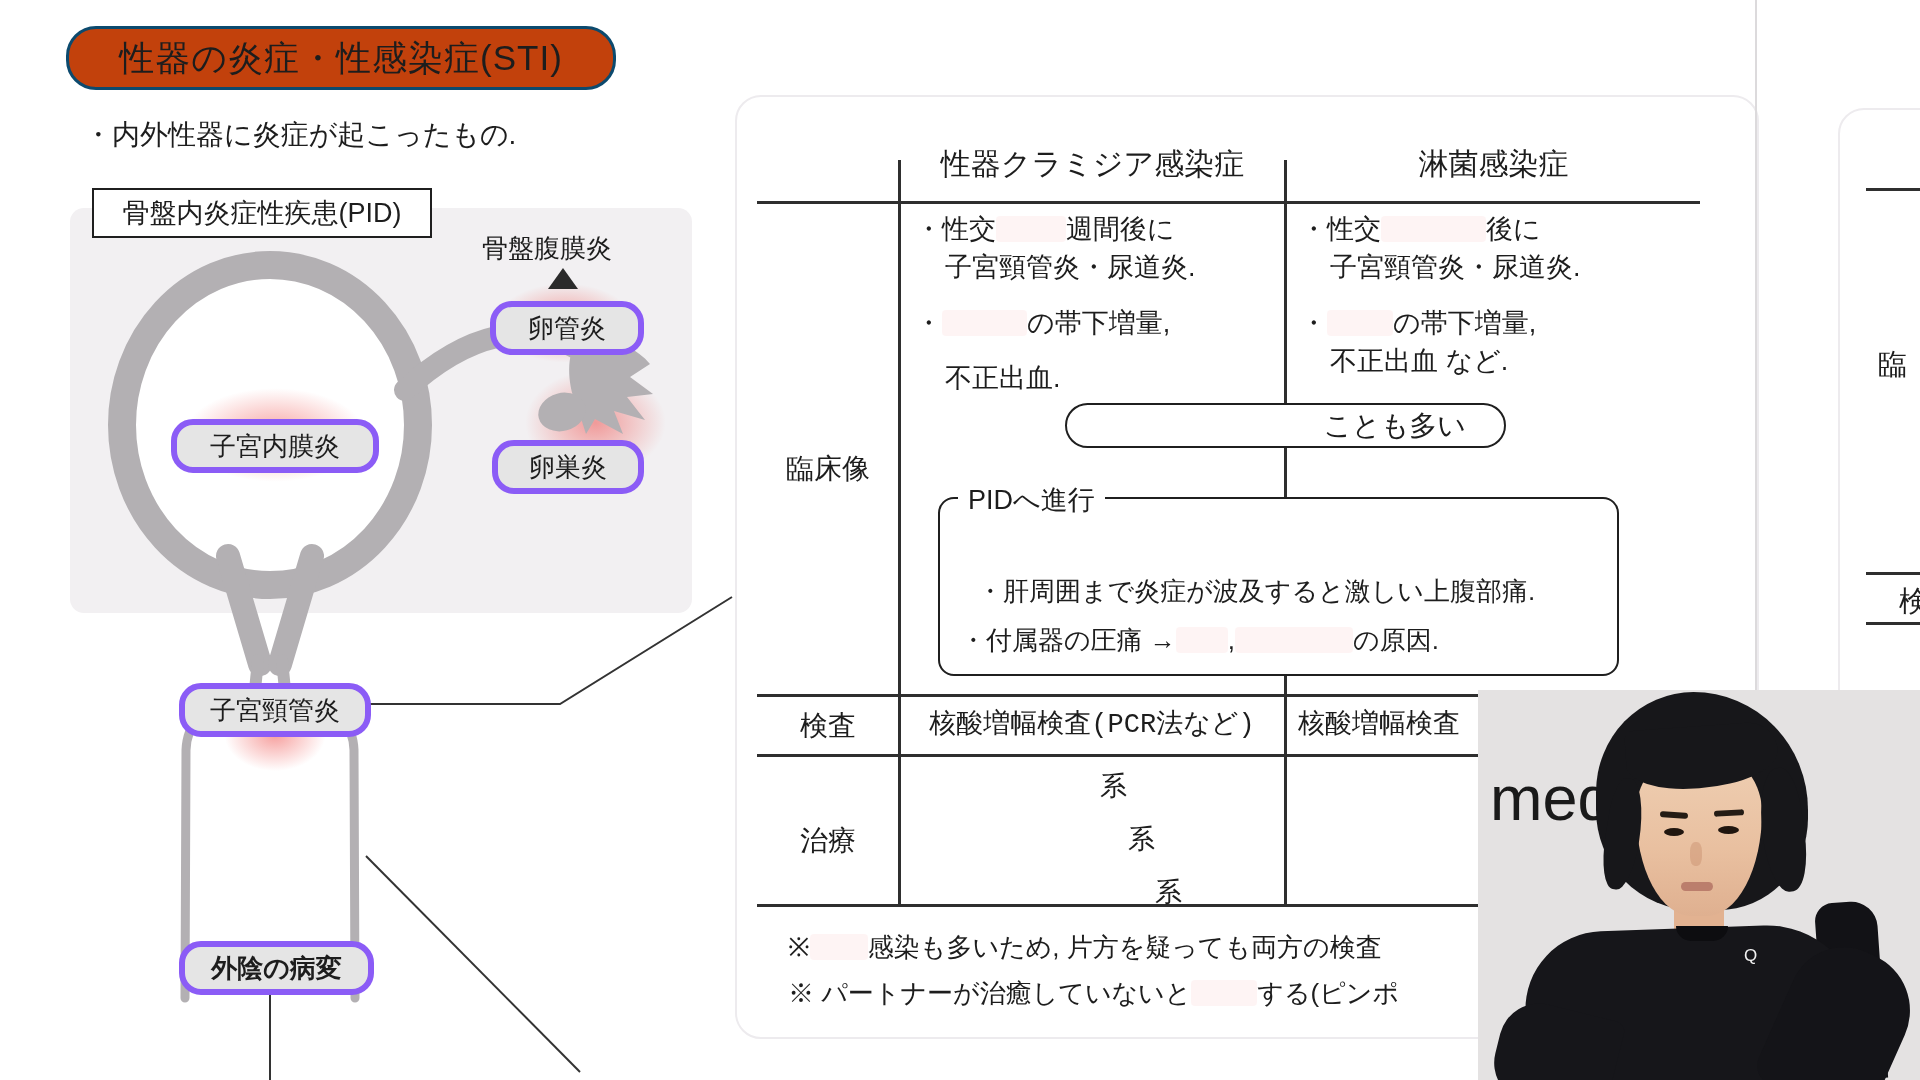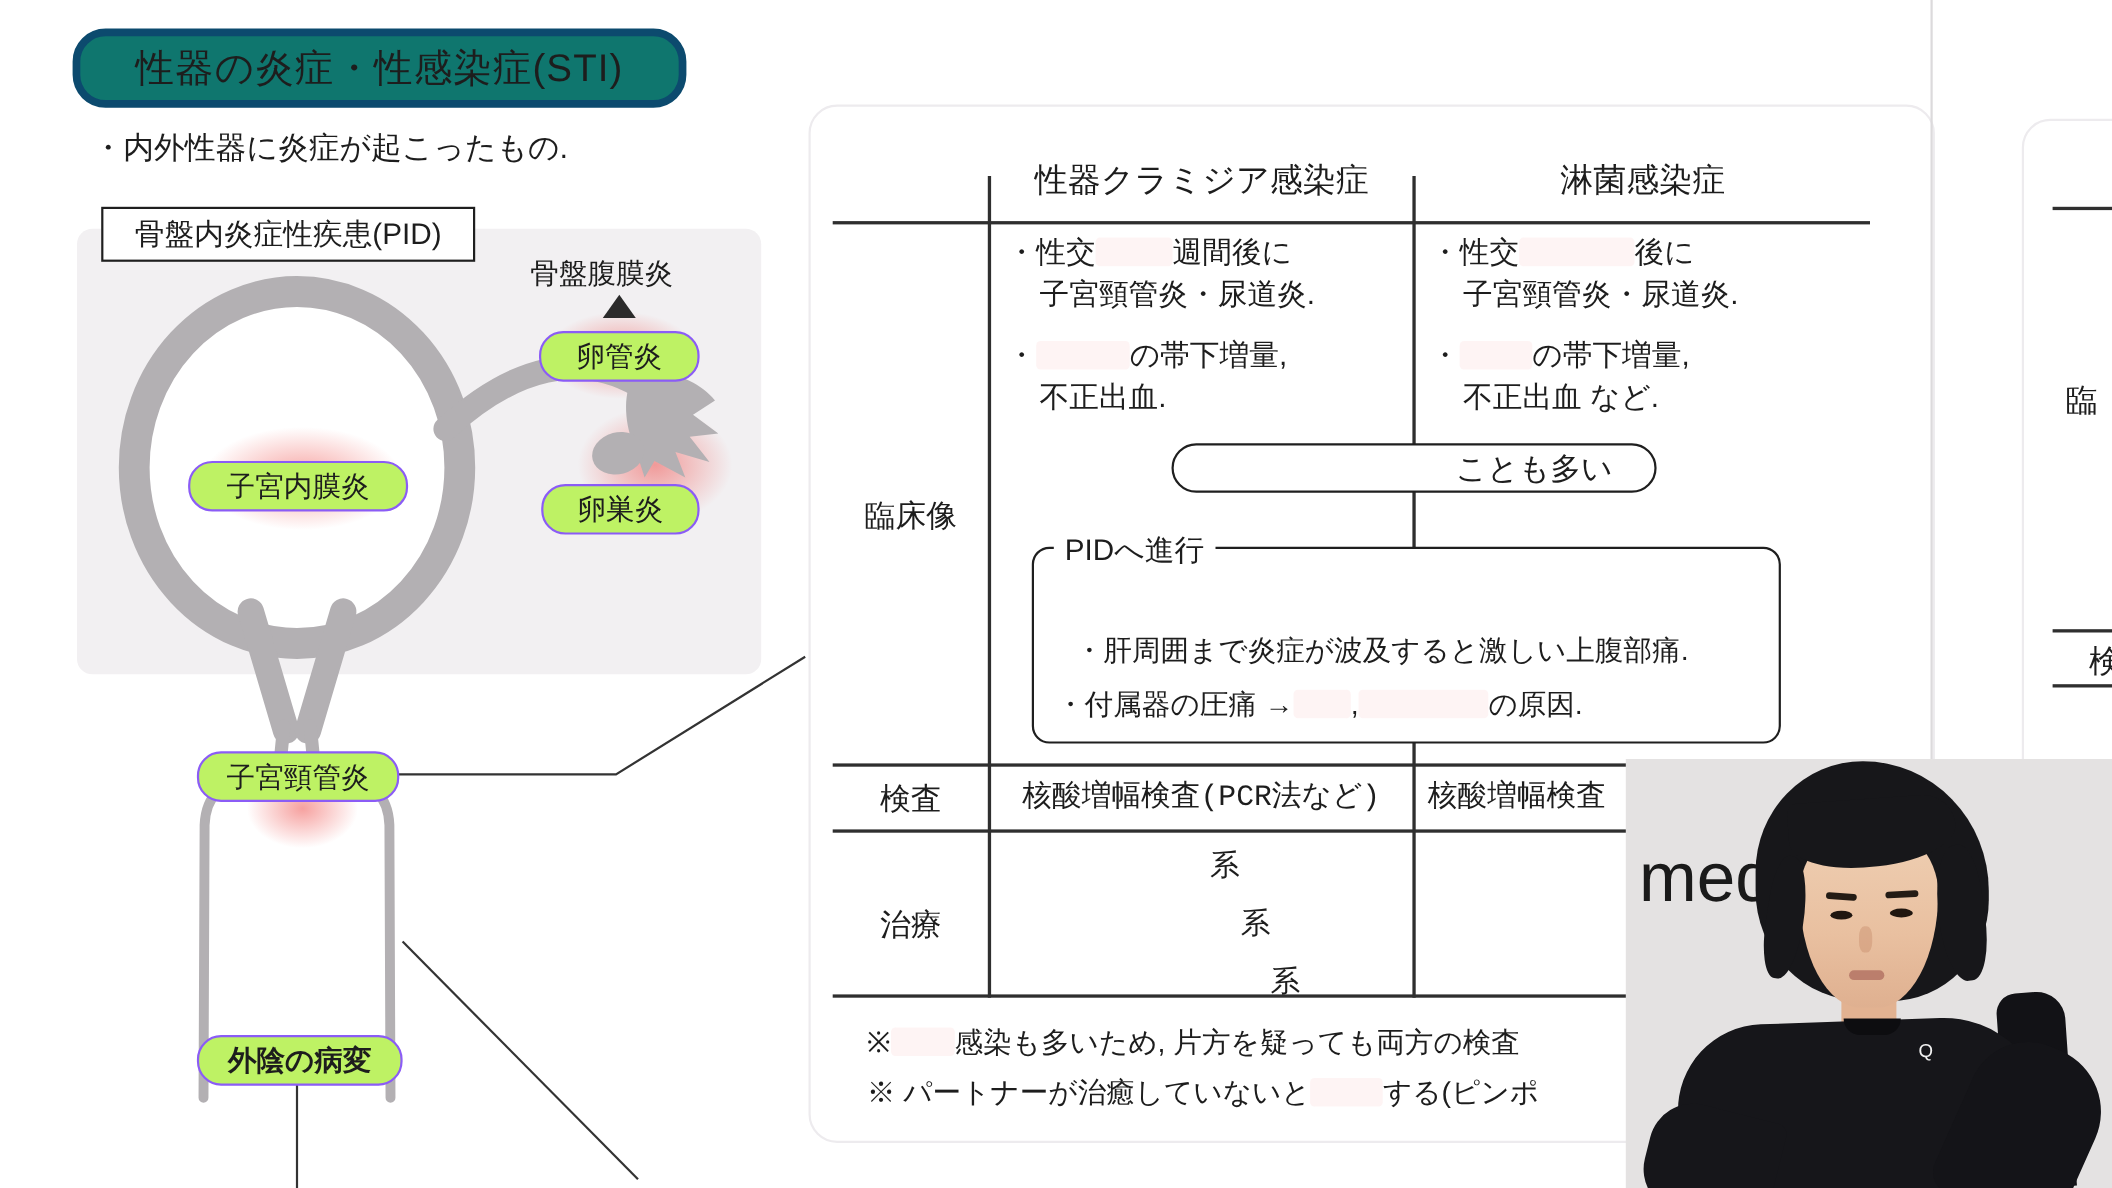--- a/index.html
+++ b/index.html
@@ -1,30 +1,30 @@
 <!DOCTYPE html>
 <html><head>
 <meta charset="utf-8">
 <style>
   html,body{margin:0;padding:0;background:#ffffff;}
   #stage{position:relative;width:1920px;height:1080px;overflow:hidden;background:#ffffff;
          font-family:"Liberation Sans",sans-serif;color:#1d1d1d;}
   .abs{position:absolute;}
   
-  .title-box{left:66px;top:26px;width:544px;height:58px;border:7px solid #0c4a6e;border-radius:30px;
-             display:flex;align-items:center;justify-content:center;font-size:35px;letter-spacing:1px;background:#0f766e;}
+  .title-box{left:66px;top:26px;width:544px;height:58px;border:3px solid #0c4a6e;border-radius:30px;
+             display:flex;align-items:center;justify-content:center;font-size:35px;letter-spacing:1px;background:#c2410c;}
   .intro{left:84px;top:116px;font-size:28px;}
   .diagram-panel{left:70px;top:208px;width:622px;height:405px;background:#f2f0f2;border-radius:14px;}
   .pid-labelbox{left:92px;top:188px;width:336px;height:46px;background:#fff;border:2px solid #1f1f1f;
                 display:flex;align-items:center;justify-content:center;font-size:27px;}
   .peritonitis{left:482px;top:231px;font-size:26px;}
   .tri-up{left:548px;top:268px;width:0;height:0;border-left:15px solid transparent;border-right:15px solid transparent;
           border-bottom:21px solid #2b2b2b;}
   .glow{position:absolute;border-radius:50%;background:radial-gradient(closest-side,rgba(239,83,80,0.55),rgba(239,83,80,0) 72%);}
-  .pill{position:absolute;background:#bef264;border:2px solid #8b5cf6;border-radius:22px;display:flex;
+  .pill{position:absolute;background:#e5e5e5;border:6px solid #8b5cf6;border-radius:22px;display:flex;
         align-items:center;justify-content:center;font-size:26px;height:42px;}
   svg.layer{position:absolute;left:0;top:0;}
   
   .panel{background:#fff;border:2px solid #edebee;border-radius:26px;}
   .tline{position:absolute;background:#2f2f2f;}
   .colhead{position:absolute;top:144px;font-size:30px;text-align:center;}
   .rowlabel{position:absolute;left:757px;width:142px;text-align:center;font-size:28px;}
   .cellline{font-size:27px;line-height:38px;white-space:nowrap;}
   .blank{display:inline-block;height:26px;vertical-align:-4px;border-radius:4px;
          background:rgba(240,130,130,0.09);}
@@ -101,21 +101,21 @@
   <div class="colhead" style="left:1287px;width:413px;">淋菌感染症</div>
 
   <div class="rowlabel" style="top:450px;">臨床像</div>
   <div class="rowlabel" style="top:707px;">検査</div>
   <div class="rowlabel" style="top:822px;">治療</div>
 
   <div class="abs" style="left:915px;top:210px;">
     <div class="cellline"><span>・性交</span><span class="blank" style="width:70px;"></span><span>週間後に</span></div>
     <div class="cellline" style="padding-left:30px;">子宮頸管炎・尿道炎.</div>
     <div class="cellline" style="margin-top:18px;"><span>・</span><span class="blank" style="width:85px;"></span><span>の帯下増量,</span></div>
-    <div class="cellline" style="padding-left:30px;">不正出血.</div>
+    <div class="cellline" style="padding-left:30px;margin-top:17px;">不正出血.</div>
   </div>
 
   <div class="abs" style="left:1300px;top:210px;">
     <div class="cellline"><span>・性交</span><span class="blank" style="width:105px;"></span><span>後に</span></div>
     <div class="cellline" style="padding-left:30px;">子宮頸管炎・尿道炎.</div>
     <div class="cellline" style="margin-top:18px;"><span>・</span><span class="blank" style="width:66px;"></span><span>の帯下増量,</span></div>
     <div class="cellline" style="padding-left:30px;">不正出血 など.</div>
   </div>
 
   <div class="abs pill-wide">ことも多い</div>

